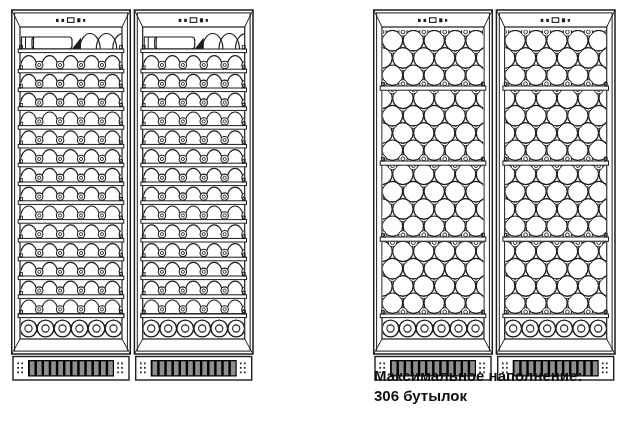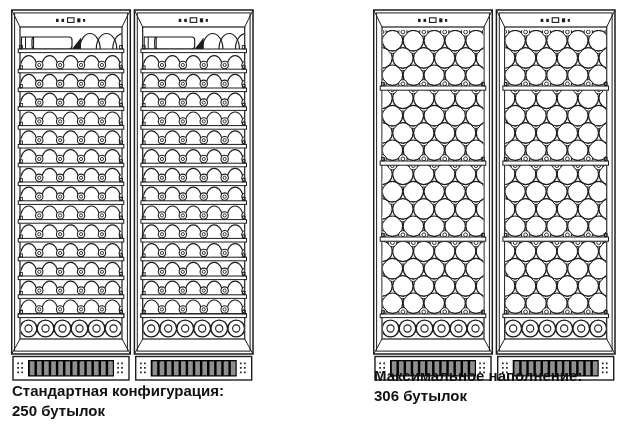--- a/index.html
+++ b/index.html
@@ -1479,23 +1479,19 @@
               <rect x="228.9" y="362.5" width="1.7" height="1.7" fill="#1d1d1d"></rect>
               <rect x="232.9" y="353.5" width="1.7" height="1.7" fill="#1d1d1d"></rect>
               <rect x="232.9" y="358" width="1.7" height="1.7" fill="#1d1d1d"></rect>
               <rect x="232.9" y="362.5" width="1.7" height="1.7" fill="#1d1d1d"></rect>
             </g>
           </g>
         </svg>
       </div>
   </div>
 
-  <div class="caption" id="cap-0" style="left: 12px; top: 381px;">
-    <div>Стандартная конфигурация:</div>
-    <div>250 бутылок</div>
-  </div>
 
   <div class="caption" id="cap-1" style="left: 374px; top: 366px;">
     <div>Максимальное наполнение:</div>
     <div>306 бутылок</div>
   </div>
 
 </div>
 
 </body></html>

